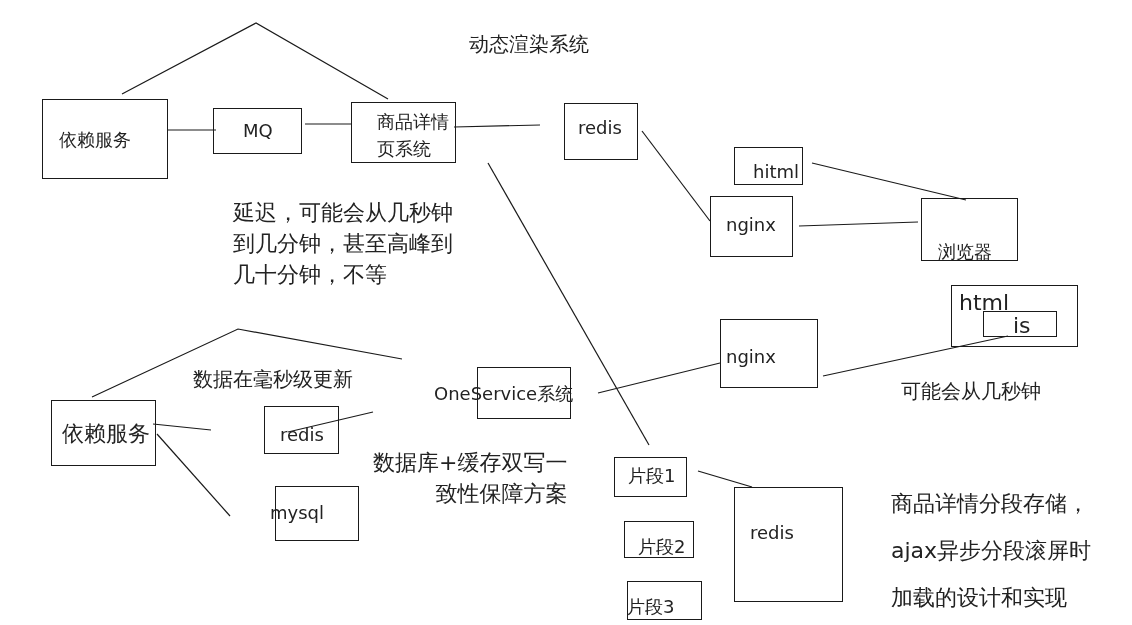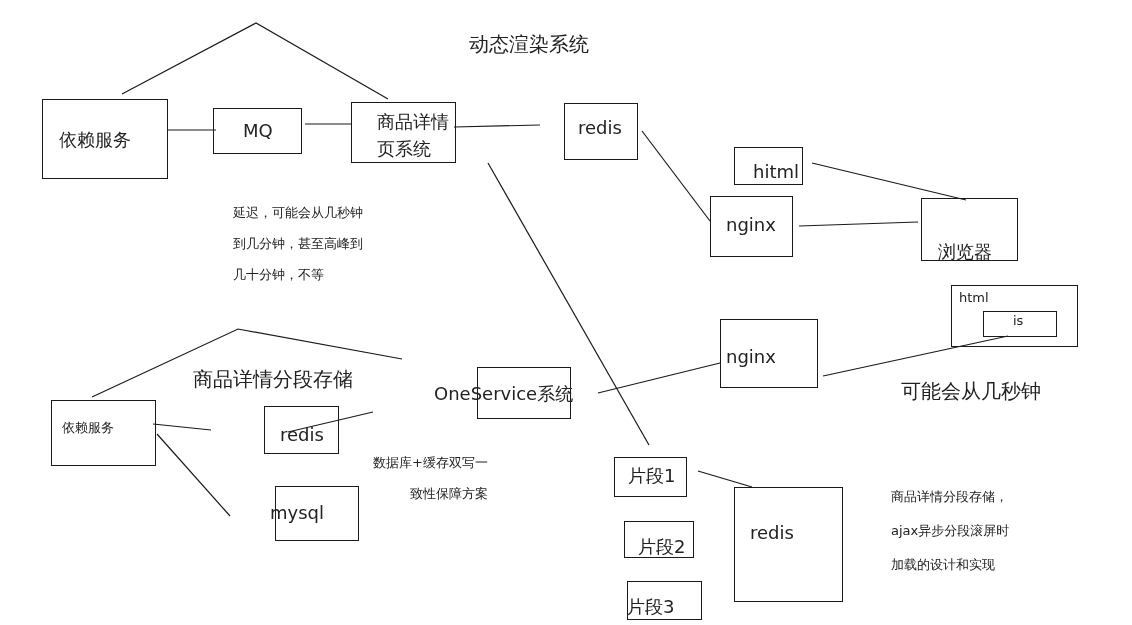--- a/index.html
+++ b/index.html
@@ -3,25 +3,25 @@
 <meta charset="utf-8">
 <style>
   html, body { margin:0; padding:0; background:#ffffff; }
   body { width:1132px; height:625px; position:relative; overflow:hidden;
          font-family:"DejaVu Sans", "Liberation Sans", sans-serif; color:#222222; }
   svg.lines { position:absolute; left:0; top:0; width:1132px; height:625px; }
   svg.lines line, svg.lines polyline { stroke:#1a1a1a; stroke-width:1.2; fill:none; }
   .box { position:absolute; border:1.5px solid #1a1a1a; box-sizing:border-box; background:transparent; }
   .lbl { position:absolute; white-space:nowrap; color:#222222; }
   .f18 { font-size:18px; }
-  .f17 { font-size:13px; }
+  .f17 { font-size:22px; }
   .f16 { font-size:20px; }
   .f13 { font-size:18px; }
   .note { line-height:31px; white-space:pre; }
-  .note3 { line-height:34px; white-space:pre; }
+  .note3 { line-height:47px; white-space:pre; }
 </style>
 </head>
 <body>
 
 <svg class="lines" xmlns="http://www.w3.org/2000/svg">
 
   <polyline points="122,94 256,23 388,99"></polyline>
 
   <line x1="168" y1="130" x2="216" y2="130"></line>
 
@@ -83,21 +83,21 @@
 <div class="box" style="left:951px; top:285px; width:127px; height:62px;"></div>
 <div class="lbl f17" style="left:959px; top:290px;">html</div>
 <div class="box" style="left:983px; top:311px; width:74px; height:26px;"></div>
 <div class="lbl f17" style="left:1013px; top:313px;">is</div>
 
 <div class="box" style="left:720px; top:319px; width:98px; height:69px;"></div>
 <div class="lbl f18" style="left:726px; top:346px;">nginx</div>
 
 <div class="lbl f16" style="left:901px; top:378px;">可能会从几秒钟</div>
 
-<div class="lbl f16" style="left:193px; top:366px;">商品详情分段存储</div>
+<div class="lbl f16" style="left:193px; top:366px;">数据在毫秒级更新</div>
 
 <div class="box" style="left:51px; top:400px; width:105px; height:66px;"></div>
 <div class="lbl f17" style="left:62px; top:419px;">依赖服务</div>
 
 <div class="box" style="left:264px; top:406px; width:75px; height:48px;"></div>
 <div class="lbl f18" style="left:280px; top:424px;">redis</div>
 
 <div class="box" style="left:275px; top:486px; width:84px; height:55px;"></div>
 <div class="lbl f18" style="left:270px; top:502px;">mysql</div>
 

